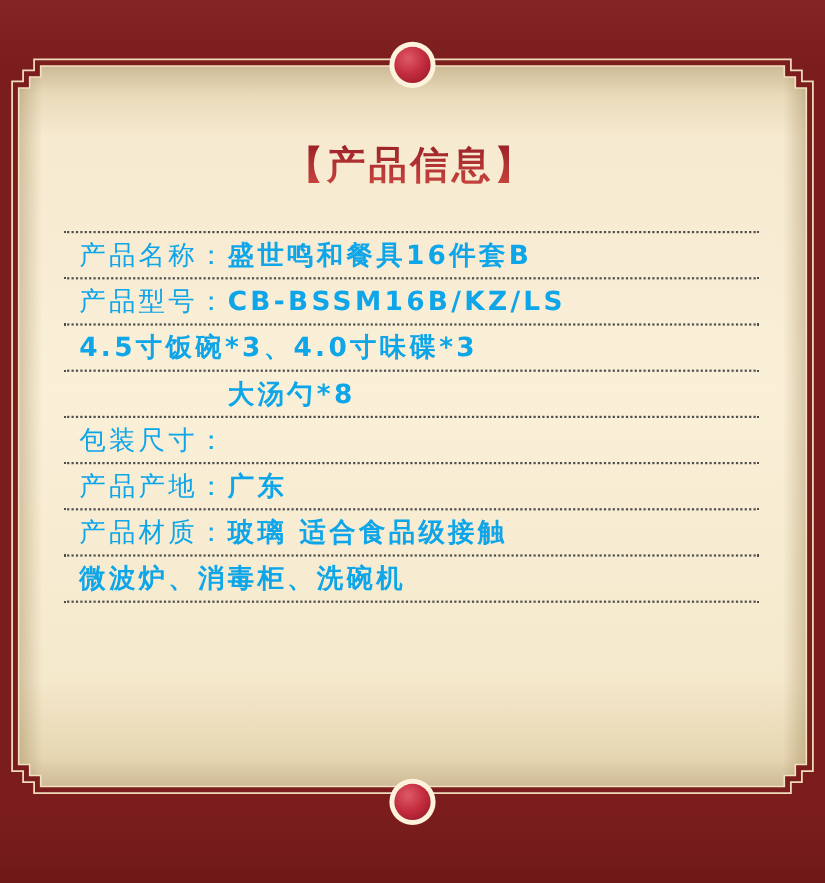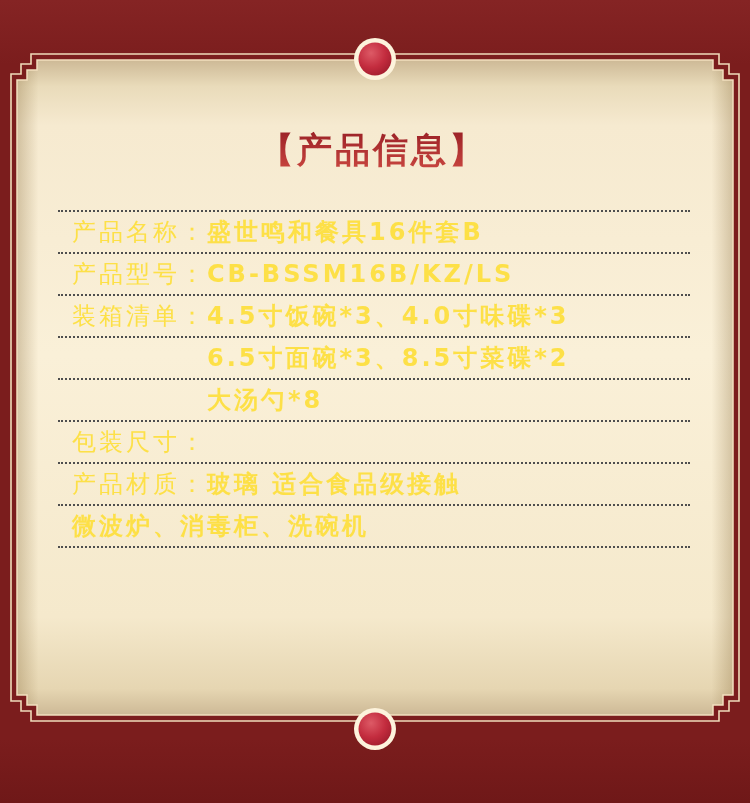--- a/index.html
+++ b/index.html
@@ -46,21 +46,21 @@
     border-top: 2px dotted #4e4e4e;
   }
   .spec-row {
     display: flex;
     align-items: center;
     height: 40px;
     border-bottom: 2px dotted #4e4e4e;
     padding-left: 14px;
     font-size: 24px;
     letter-spacing: 3px;
-    color: #fde047;
+    color: #0ea5e9;
     white-space: nowrap;
   }
   .spec-row .label {
     flex: 0 0 135px;
     width: 135px;
   }
   .spec-row .value {
     flex: 1 1 auto;
     font-weight: bold;
   }
@@ -130,33 +130,32 @@
     <div class="spec-table">
         <div class="spec-row">
     <span class="label">产品名称：</span>
     <span class="value">盛世鸣和餐具16件套B</span>
   </div>
         <div class="spec-row">
     <span class="label">产品型号：</span>
     <span class="value">CB-BSSM16B/KZ/LS</span>
   </div>
         <div class="spec-row">
-    <span class="label">装箱清单：</span>
     <span class="value">4.5寸饭碗*3、4.0寸味碟*3</span>
-  </div>
-        <div class="spec-row">
-    <span class="label"></span>
-    <span class="value">6.5寸面碗*3、8.5寸菜碟*2</span>
   </div>
         <div class="spec-row">
     <span class="label"></span>
     <span class="value">大汤勺*8</span>
   </div>
         <div class="spec-row">
     <span class="label">包装尺寸：</span>
+  </div>
+        <div class="spec-row">
+    <span class="label">产品产地：</span>
+    <span class="value">广东</span>
   </div>
         <div class="spec-row">
     <span class="label">产品材质：</span>
     <span class="value">玻璃 适合食品级接触</span>
   </div>
         <div class="spec-row">
     <span class="value">微波炉、消毒柜、洗碗机</span>
   </div>
       </div>
   </div>

